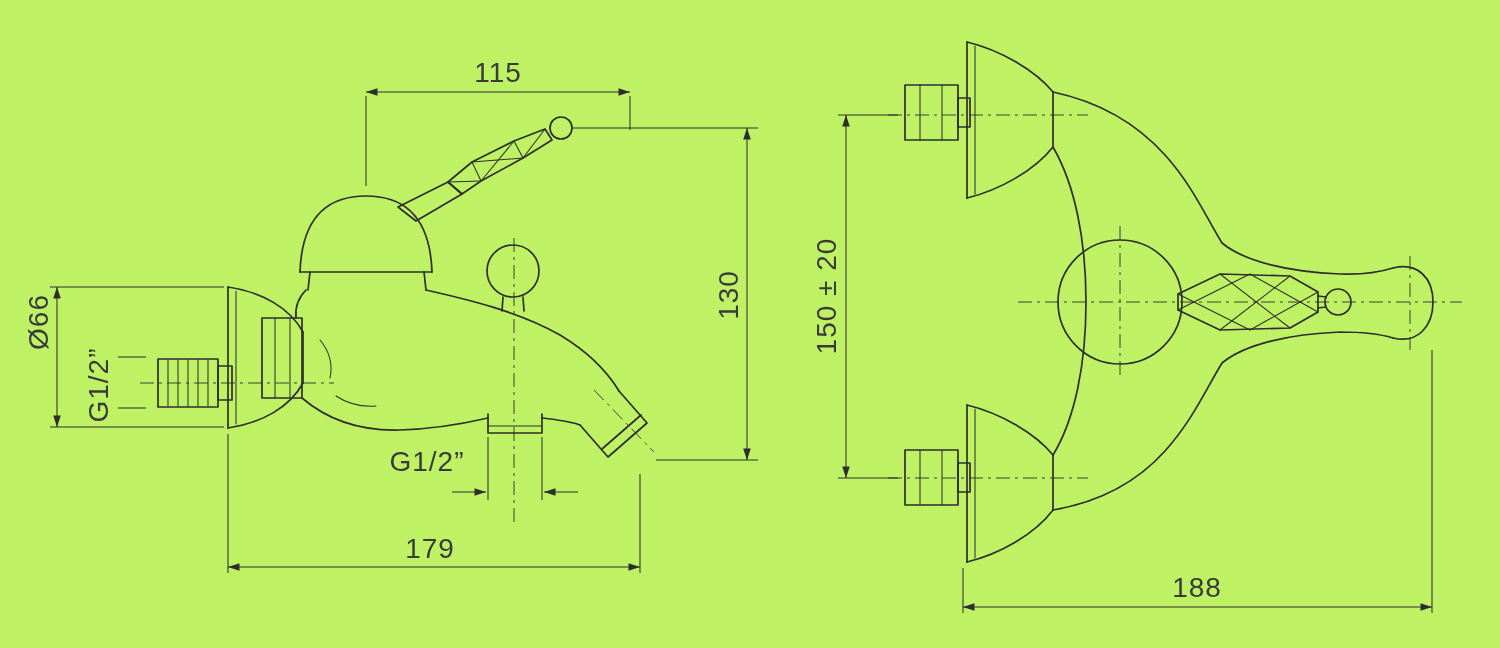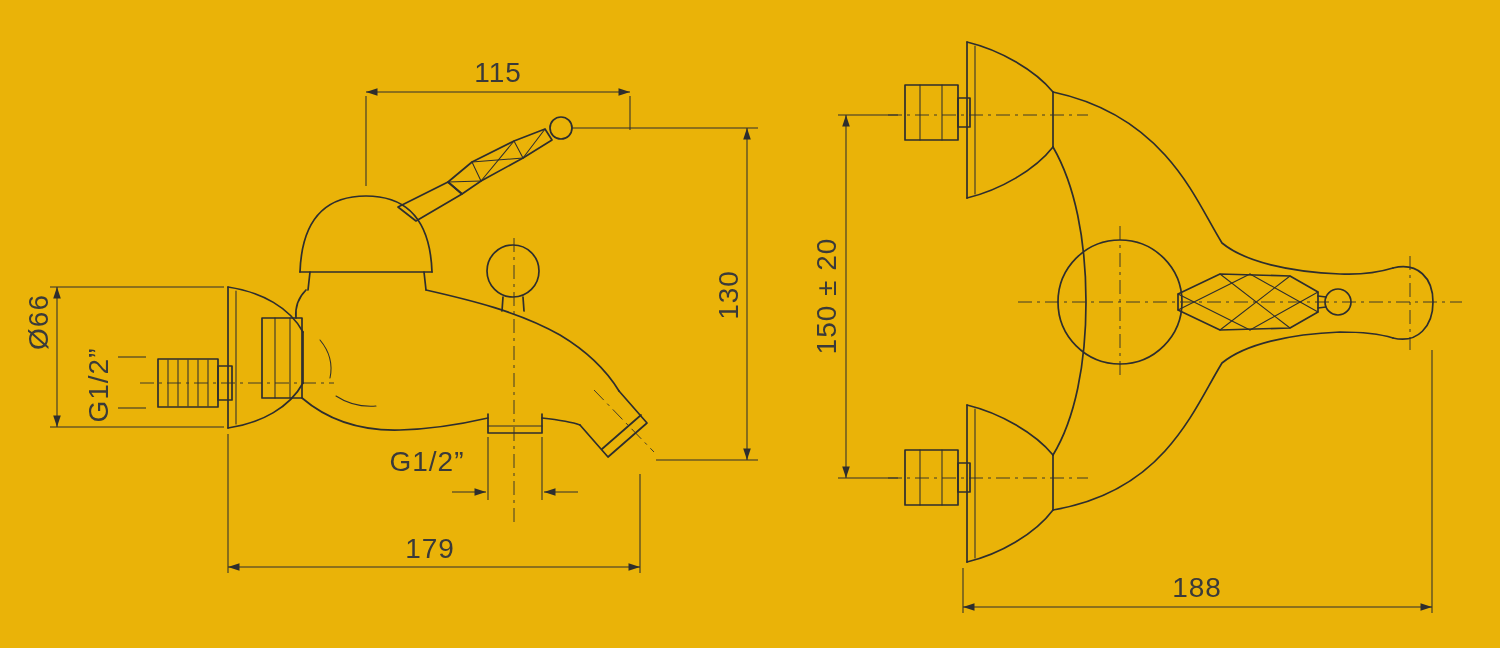--- a/index.html
+++ b/index.html
@@ -8,21 +8,21 @@
     background: #ffffff;
     width: 1500px;
     height: 648px;
     overflow: hidden;
     font-family: "Liberation Sans", sans-serif;
   }
   .canvas {
     position: relative;
     width: 1500px;
     height: 648px;
-    background: #eab308;
+    background: #bef264;
   }
   svg { display: block; }
   .outline {
     fill: none;
     stroke: #2e2e2e;
     stroke-width: 1.7;
     stroke-linecap: round;
     stroke-linejoin: round;
   }
   .thin {

